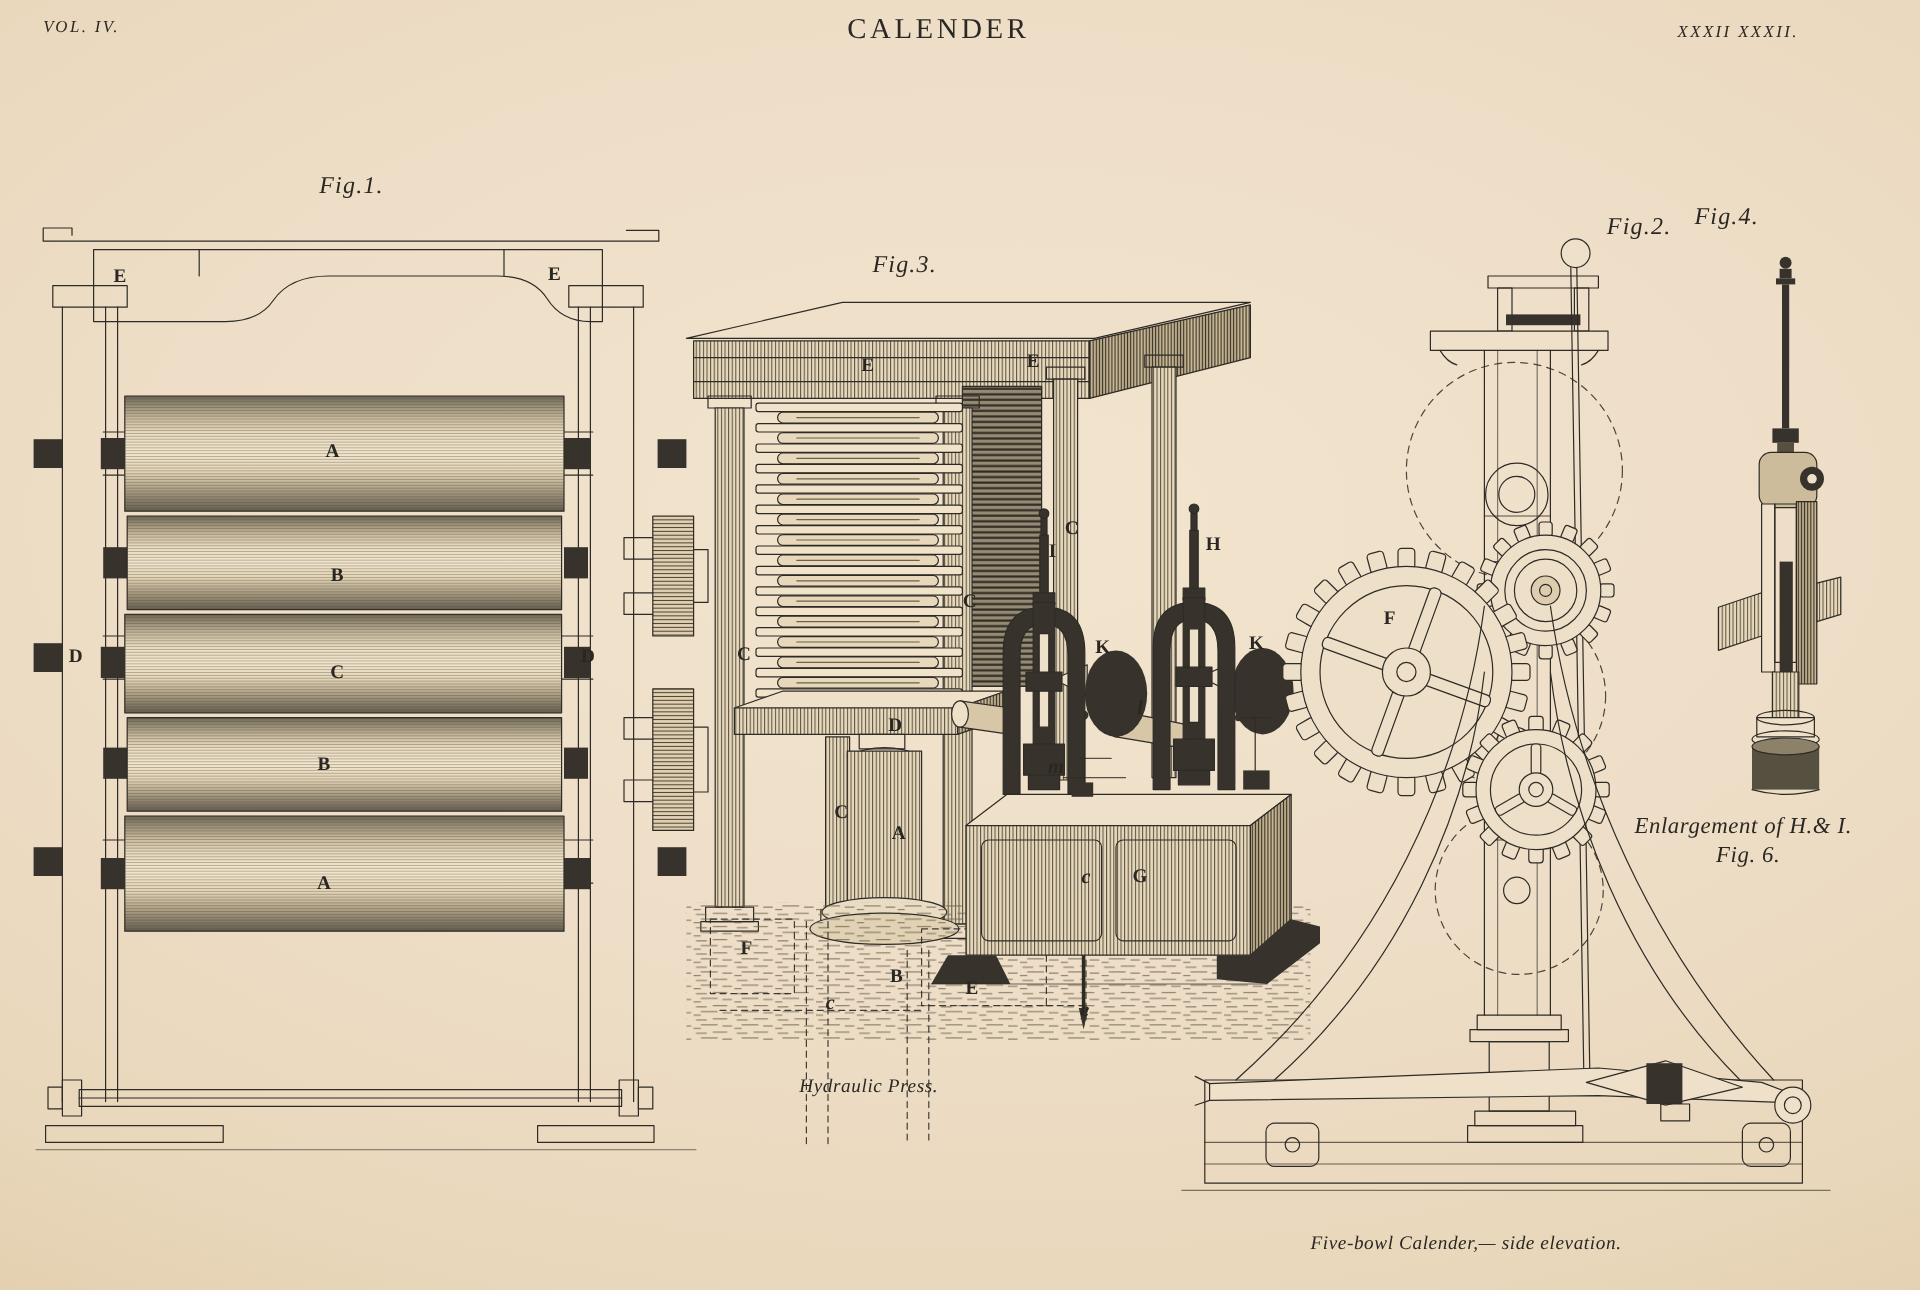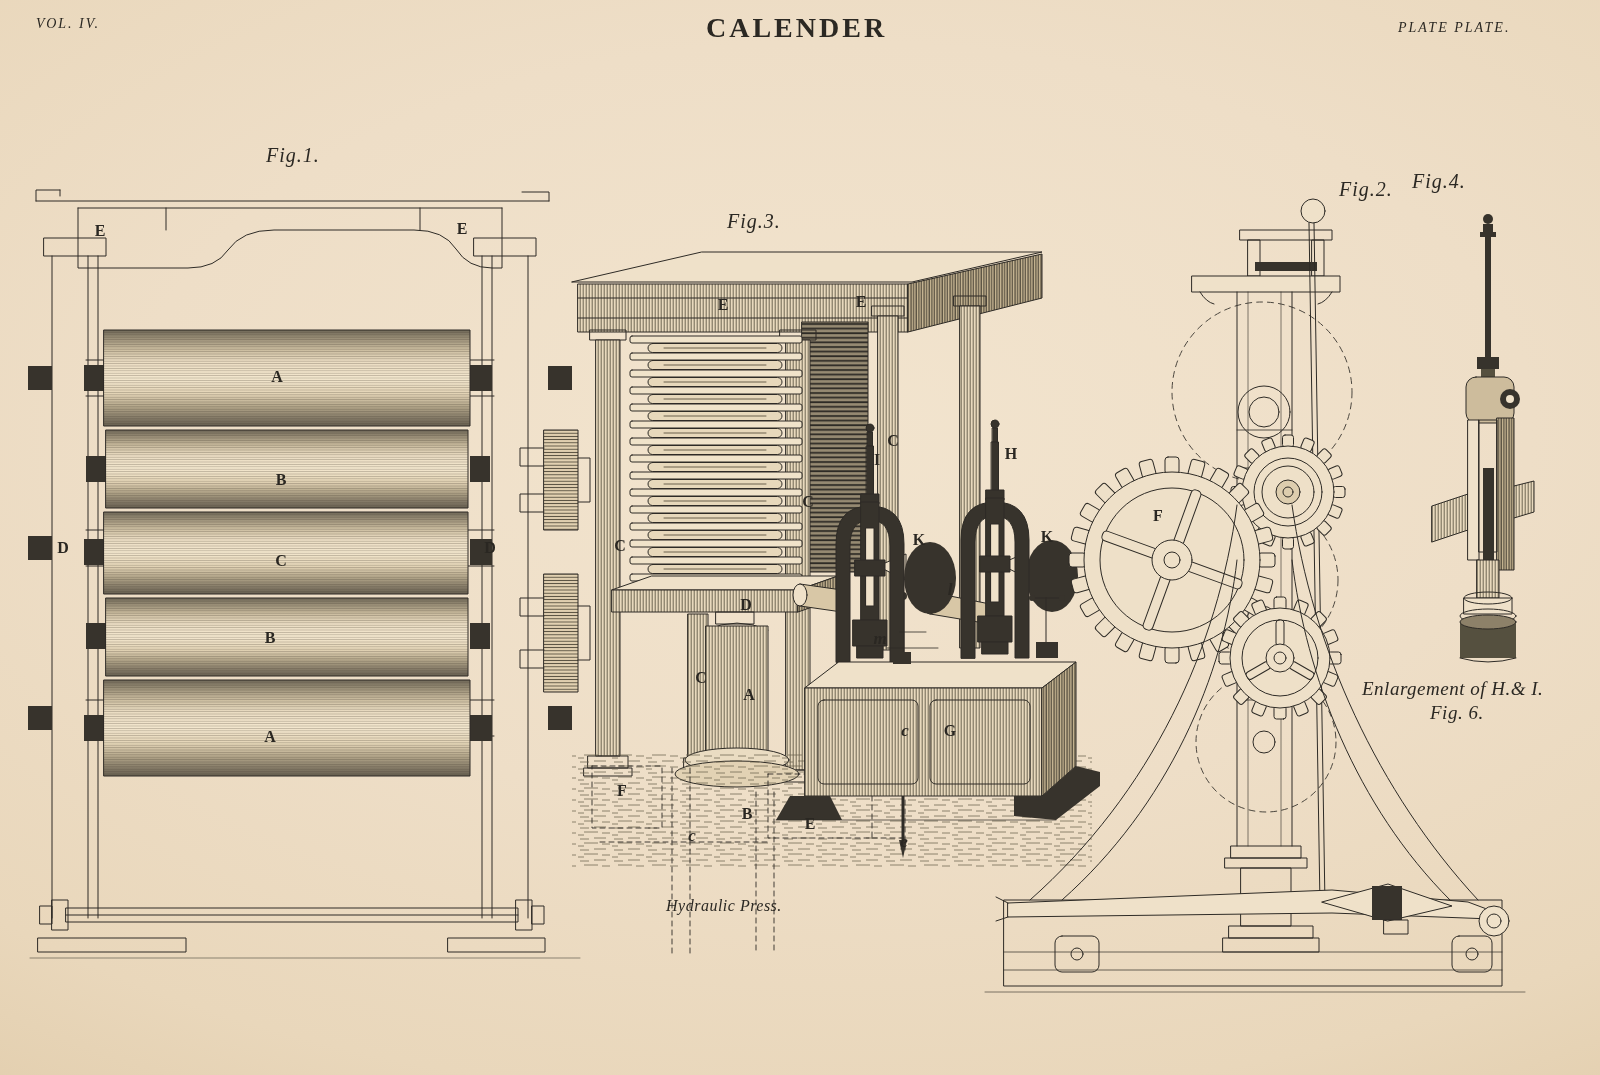--- a/index.html
+++ b/index.html
@@ -5,21 +5,21 @@
   html,body{margin:0;padding:0;background:#857459;}
   .page{
     position:relative;width:1600px;height:1075px;overflow:hidden;
     background:radial-gradient(ellipse 115% 95% at 52% 40%,
       #f2e4ce 0%, #eedec7 38%, #e9d7bb 66%, #e0cba9 86%, #d5bc95 100%);
     font-family:"Liberation Serif","DejaVu Serif",serif;color:#2b2823;
   }
   .art{position:absolute;left:0;top:0;width:1600px;height:1075px;}
   .txt{position:absolute;white-space:nowrap;}
   .corner{font-style:italic;font-size:14px;letter-spacing:2px;}
-  .title{font-size:28px;font-weight:700;letter-spacing:3px;}
+  .title{font-size:24px;font-weight:400;letter-spacing:3px;}
   .figlab{font-style:italic;font-size:20px;letter-spacing:1px;}
   .caption{font-style:italic;font-size:16px;letter-spacing:.5px;}
   .cap-sm{font-style:italic;font-size:19px;letter-spacing:.5px;text-align:center;}
   .labels{position:absolute;left:0;top:0;width:1600px;height:1075px;}
   .part-label{
     position:absolute;transform:translate(-50%,-50%);
     font:700 16px "Liberation Serif","DejaVu Serif",serif;color:#2a2722;
   }
   .part-label.lc{font:italic 600 17px "Liberation Serif","DejaVu Serif",serif;}
 </style>
@@ -385,28 +385,29 @@
         <ellipse cx="1488" cy="616" rx="28" ry="7"></ellipse>
         <rect x="1460" y="622" width="56" height="36" fill="#55503f" stroke="none"></rect>
         <ellipse cx="1488" cy="622" rx="28" ry="7" fill="#8d8169"></ellipse>
         <path d="M1460 658 Q1488 666 1516 658"></path>
       </g>
     </g>
   </svg>
 
   <span class="txt corner" style="left:36px;top:16px">VOL. IV.</span>
   <span class="txt title" style="left:706px;top:12px">CALENDER</span>
-  <span class="txt corner" style="left:1398px;top:20px">PLATE PLATE.</span>
+  <span class="txt corner" style="left:1398px;top:20px">XXXII XXXII.</span>
 
   <span class="txt figlab" style="left:266px;top:144px">Fig.1.</span>
   <span class="txt figlab" style="left:727px;top:210px">Fig.3.</span>
   <span class="txt figlab" style="left:1339px;top:178px">Fig.2.</span>
   <span class="txt figlab" style="left:1412px;top:170px">Fig.4.</span>
 
   <span class="txt caption" style="left:666px;top:897px">Hydraulic Press.</span>
+  <span class="txt caption" style="left:1092px;top:1028px">Five-bowl Calender,— side elevation.</span>
   <span class="txt cap-sm" style="left:1362px;top:678px">Enlargement of H.&amp; I.</span>
   <span class="txt cap-sm" style="left:1430px;top:702px">Fig. 6.</span>
 
   <div class="labels">
       <span class="part-label" style="left: 100px; top: 231px;">E</span>
       <span class="part-label" style="left: 462px; top: 229px;">E</span>
       <span class="part-label" style="left: 277px; top: 377px;">A</span>
       <span class="part-label" style="left: 281px; top: 480px;">B</span>
       <span class="part-label" style="left: 281px; top: 561px;">C</span>
       <span class="part-label" style="left: 270px; top: 638px;">B</span>

